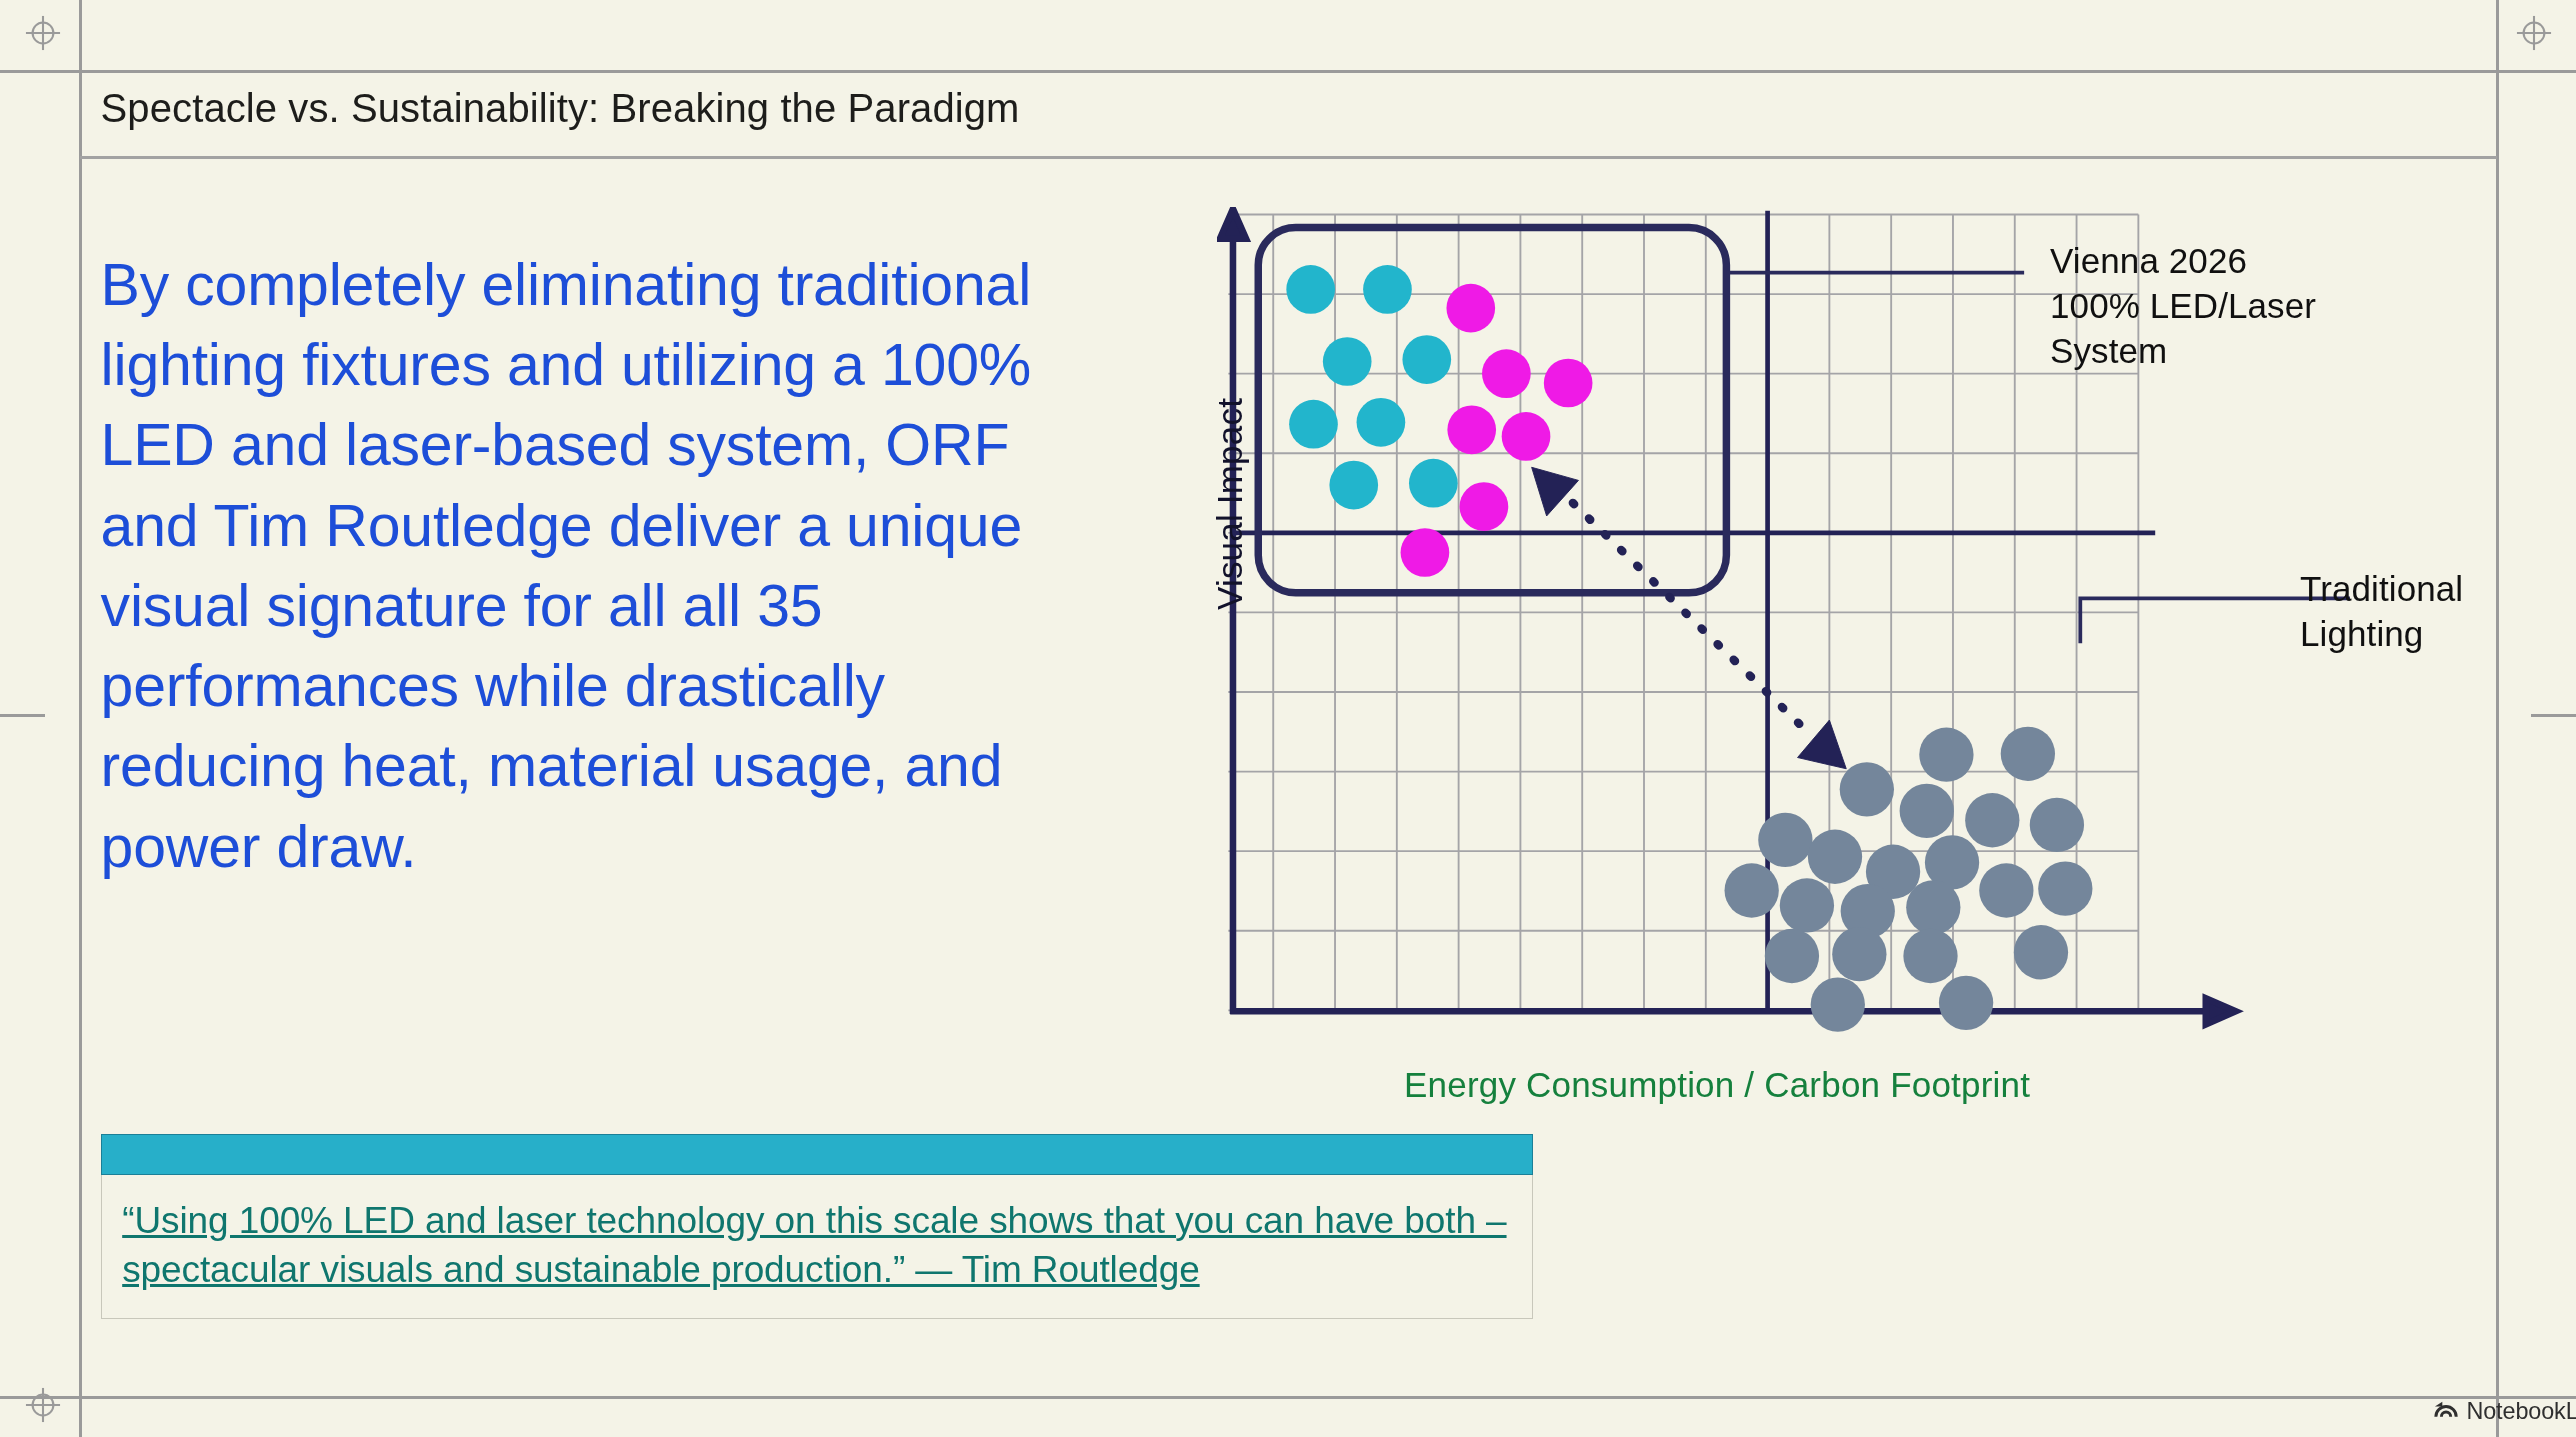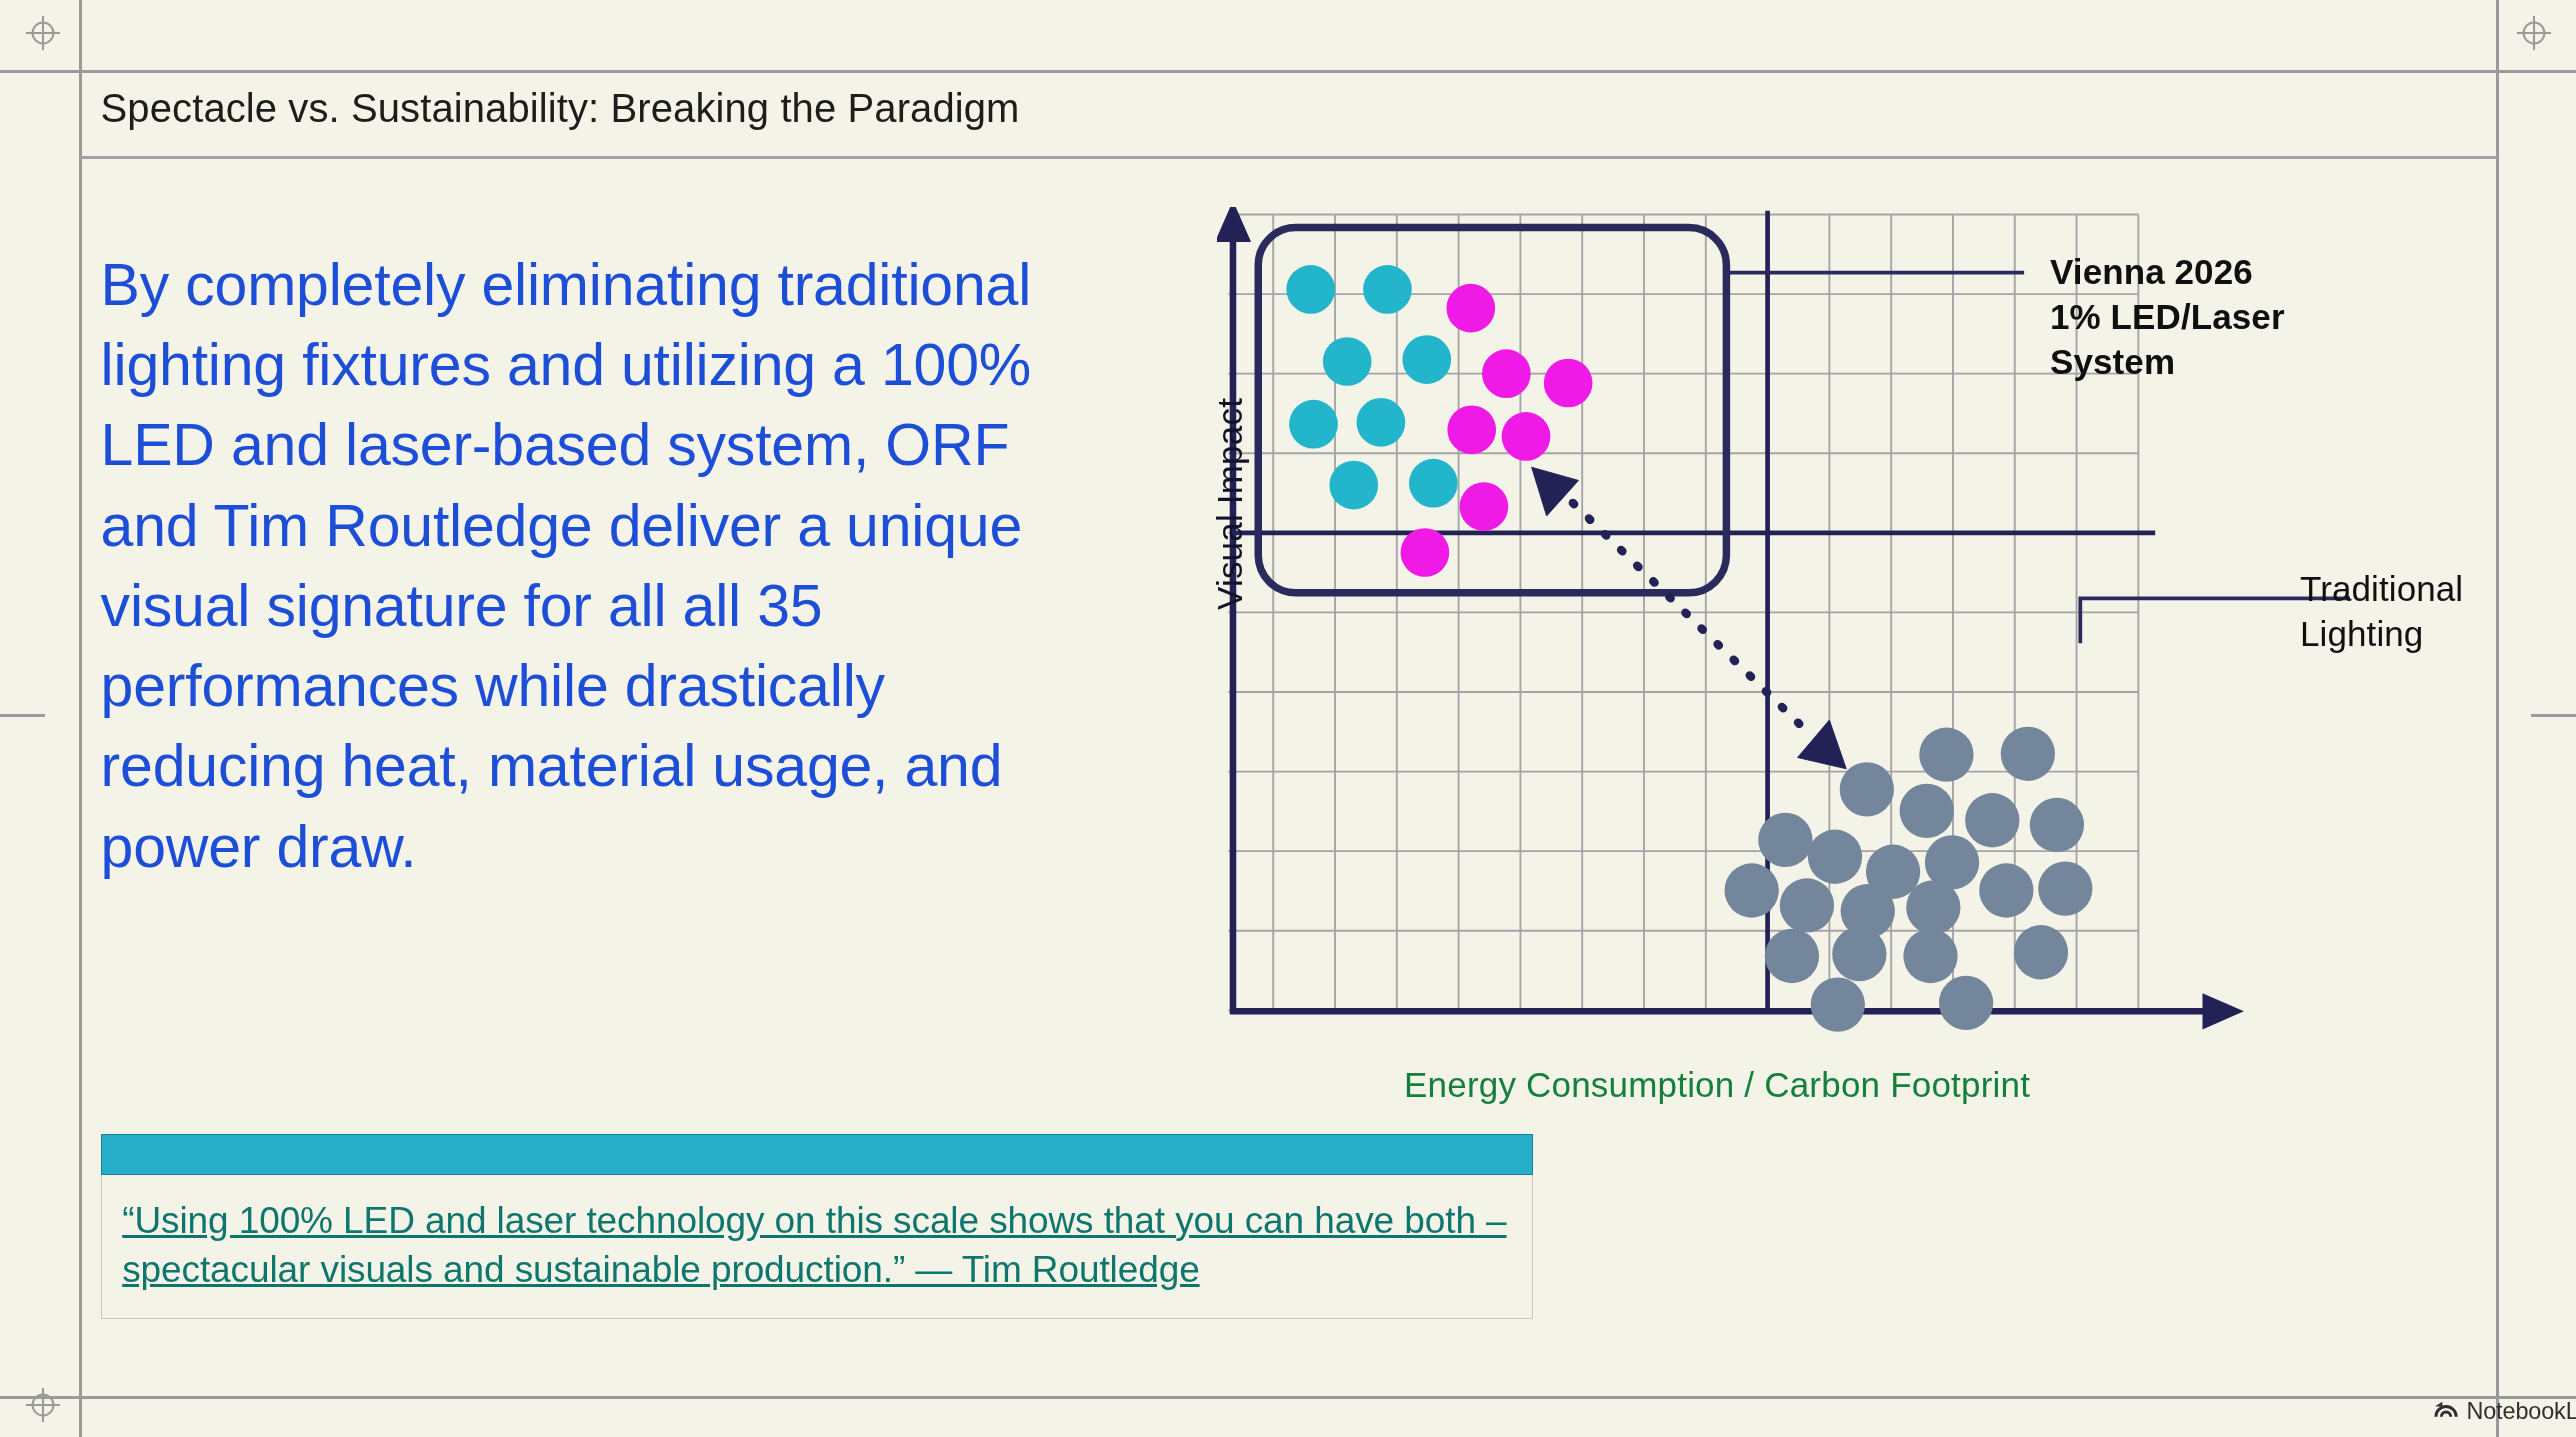--- a/index.html
+++ b/index.html
@@ -103,21 +103,21 @@
     letter-spacing: 0.2px;
   }
 
   .callout {
     position: absolute;
     font-size: 35px;
     line-height: 1.28;
     color: #101010;
     letter-spacing: 0.1px;
   }
-  .callout-vienna { left: 833px; top: 43px; width: 356px; font-weight: bold; }
+  .callout-vienna { left: 833px; top: 32px; width: 356px; }
   .callout-trad   { left: 1083px; top: 360px; width: 309px; }
 
   
   .quote-wrap {
     position: absolute;
     left: 20.6px;
     top: 1067px;
     width: 1432px;
   }
   .quote-bar {
@@ -299,21 +299,21 @@
           <path d="M922 466 L 922 418 L 1210 418"></path>
         </g>
       </svg>
 
       <div class="y-axis-label">Visual Impact</div>
 
       <div class="x-axis-label">Energy Consumption / Carbon Footprint</div>
 
       <div class="callout callout-vienna">
         <div>Vienna 2026</div>
-        <div>1% LED/Laser</div>
+        <div>100% LED/Laser</div>
         <div>System</div>
       </div>
 
       <div class="callout callout-trad">
         <div>Traditional</div>
         <div>Lighting</div>
       </div>
     </div>
 
     <div class="quote-wrap">

